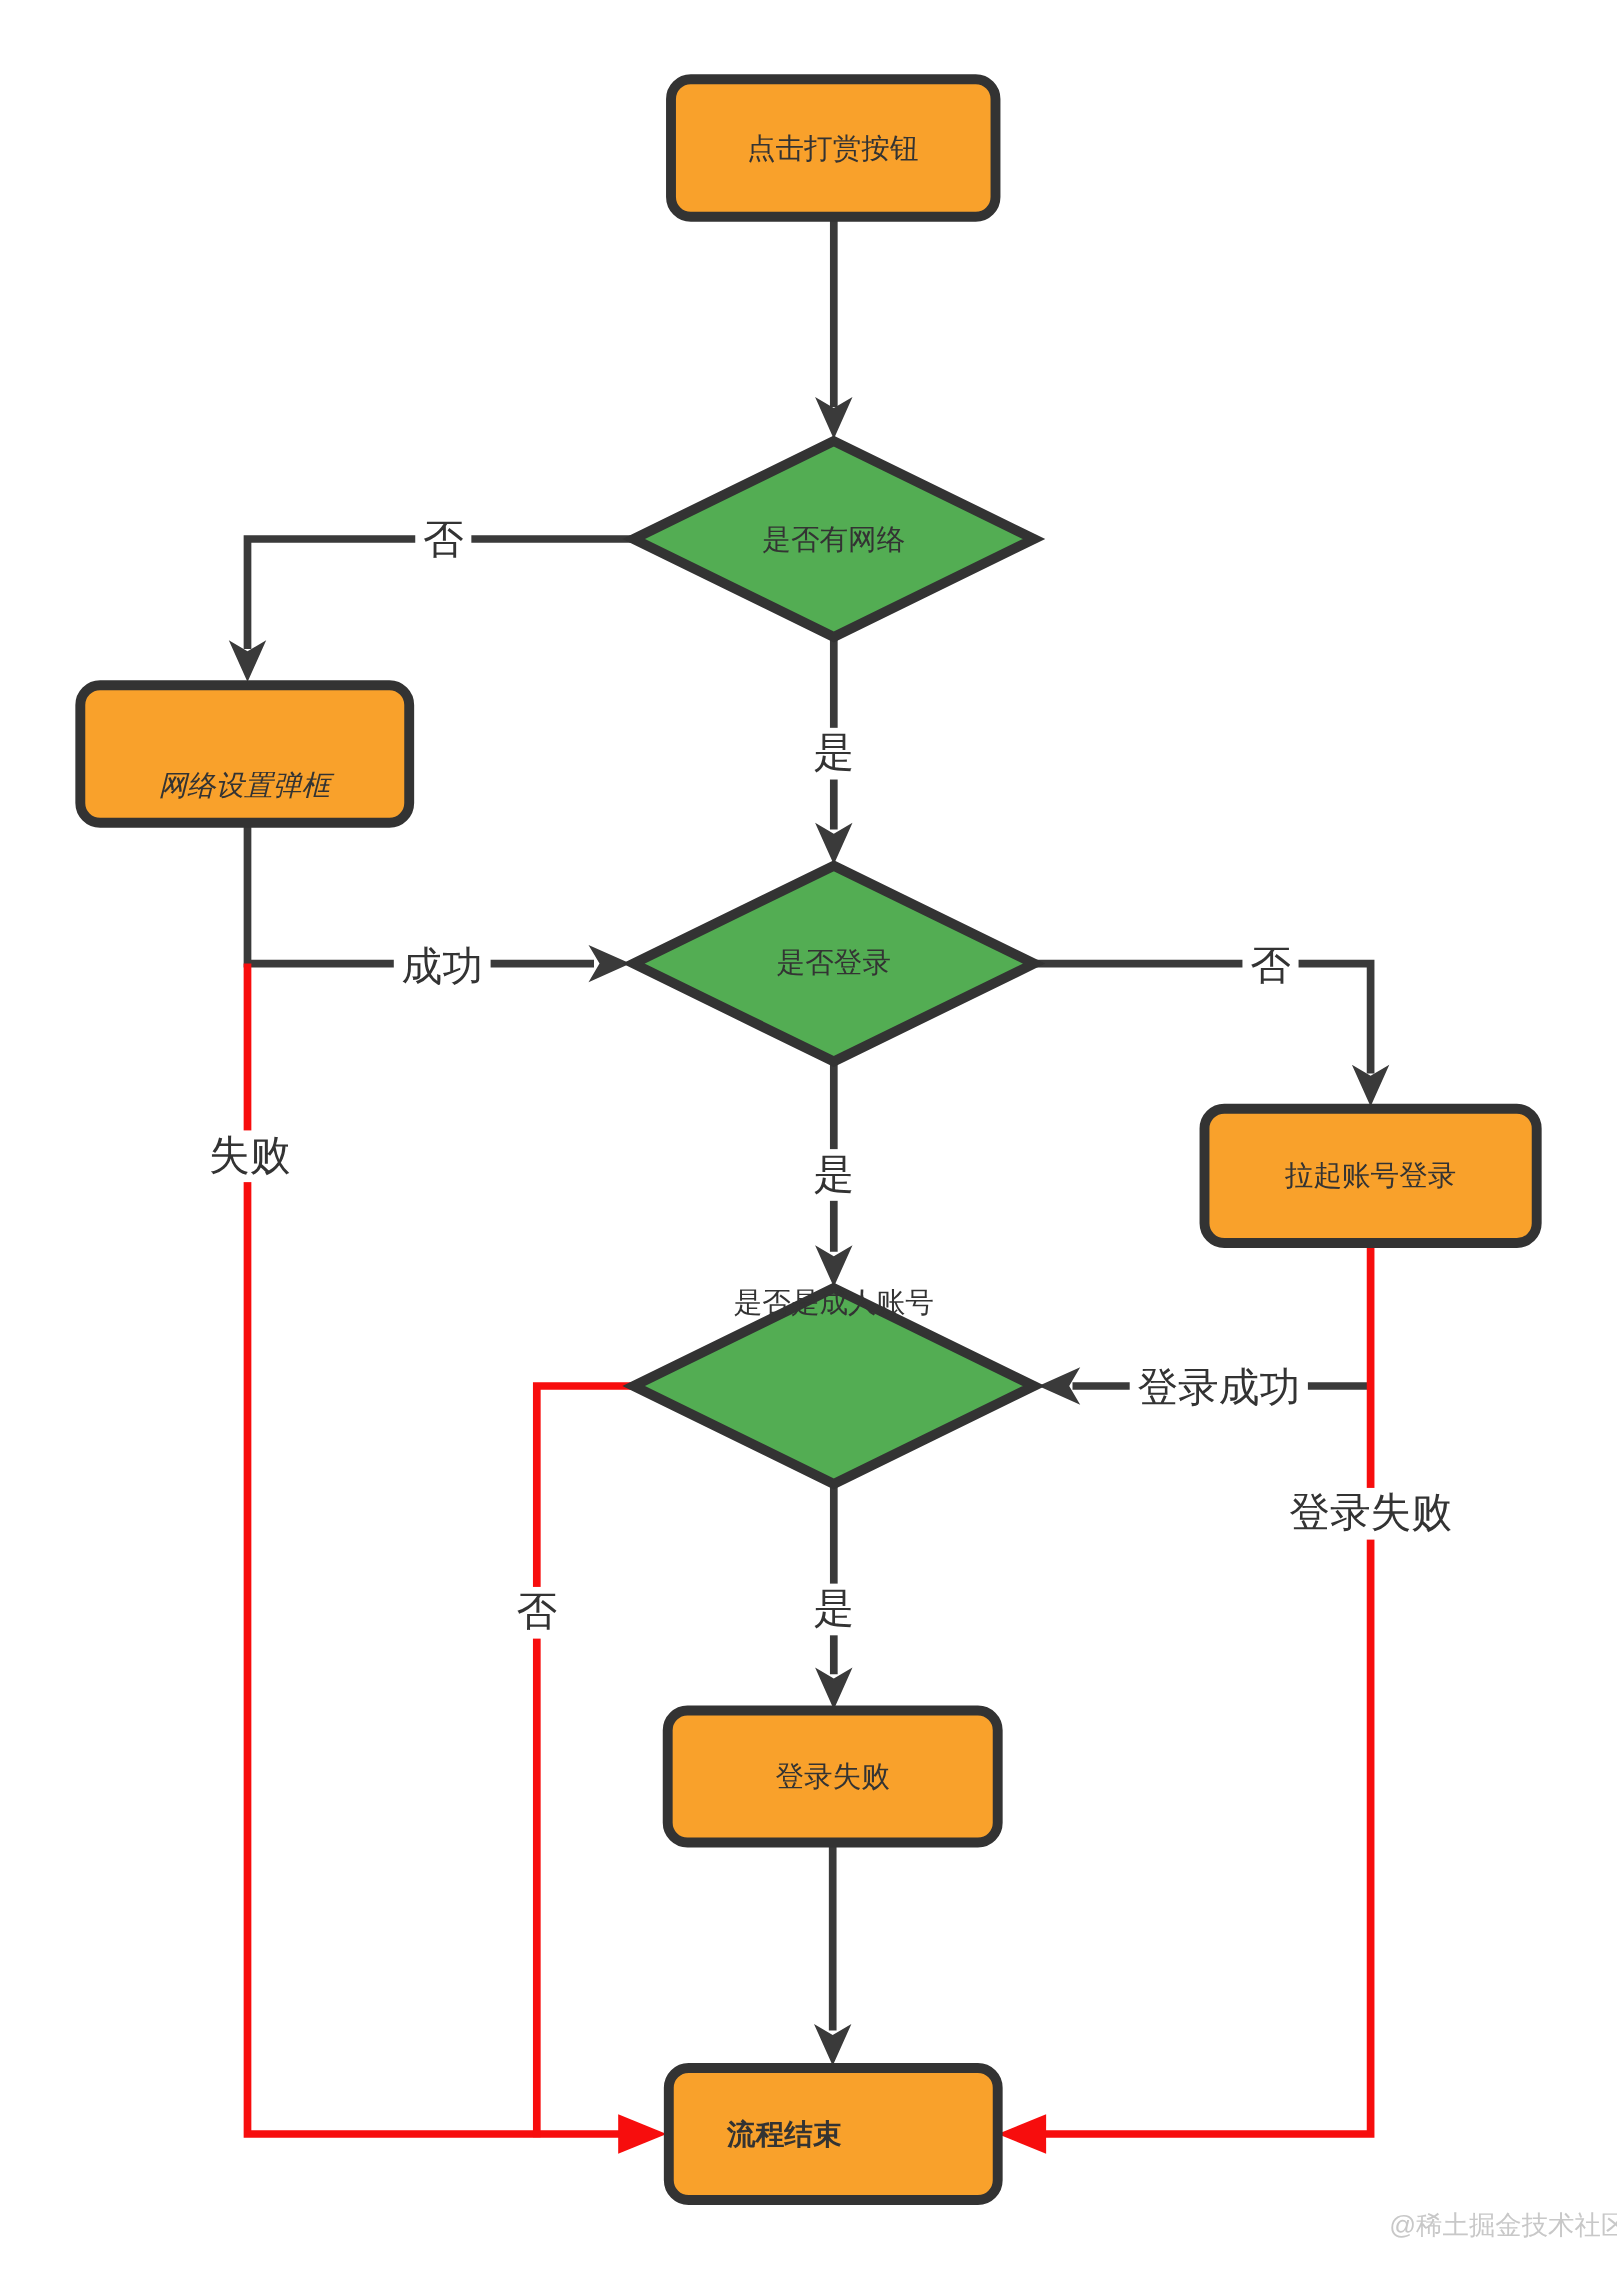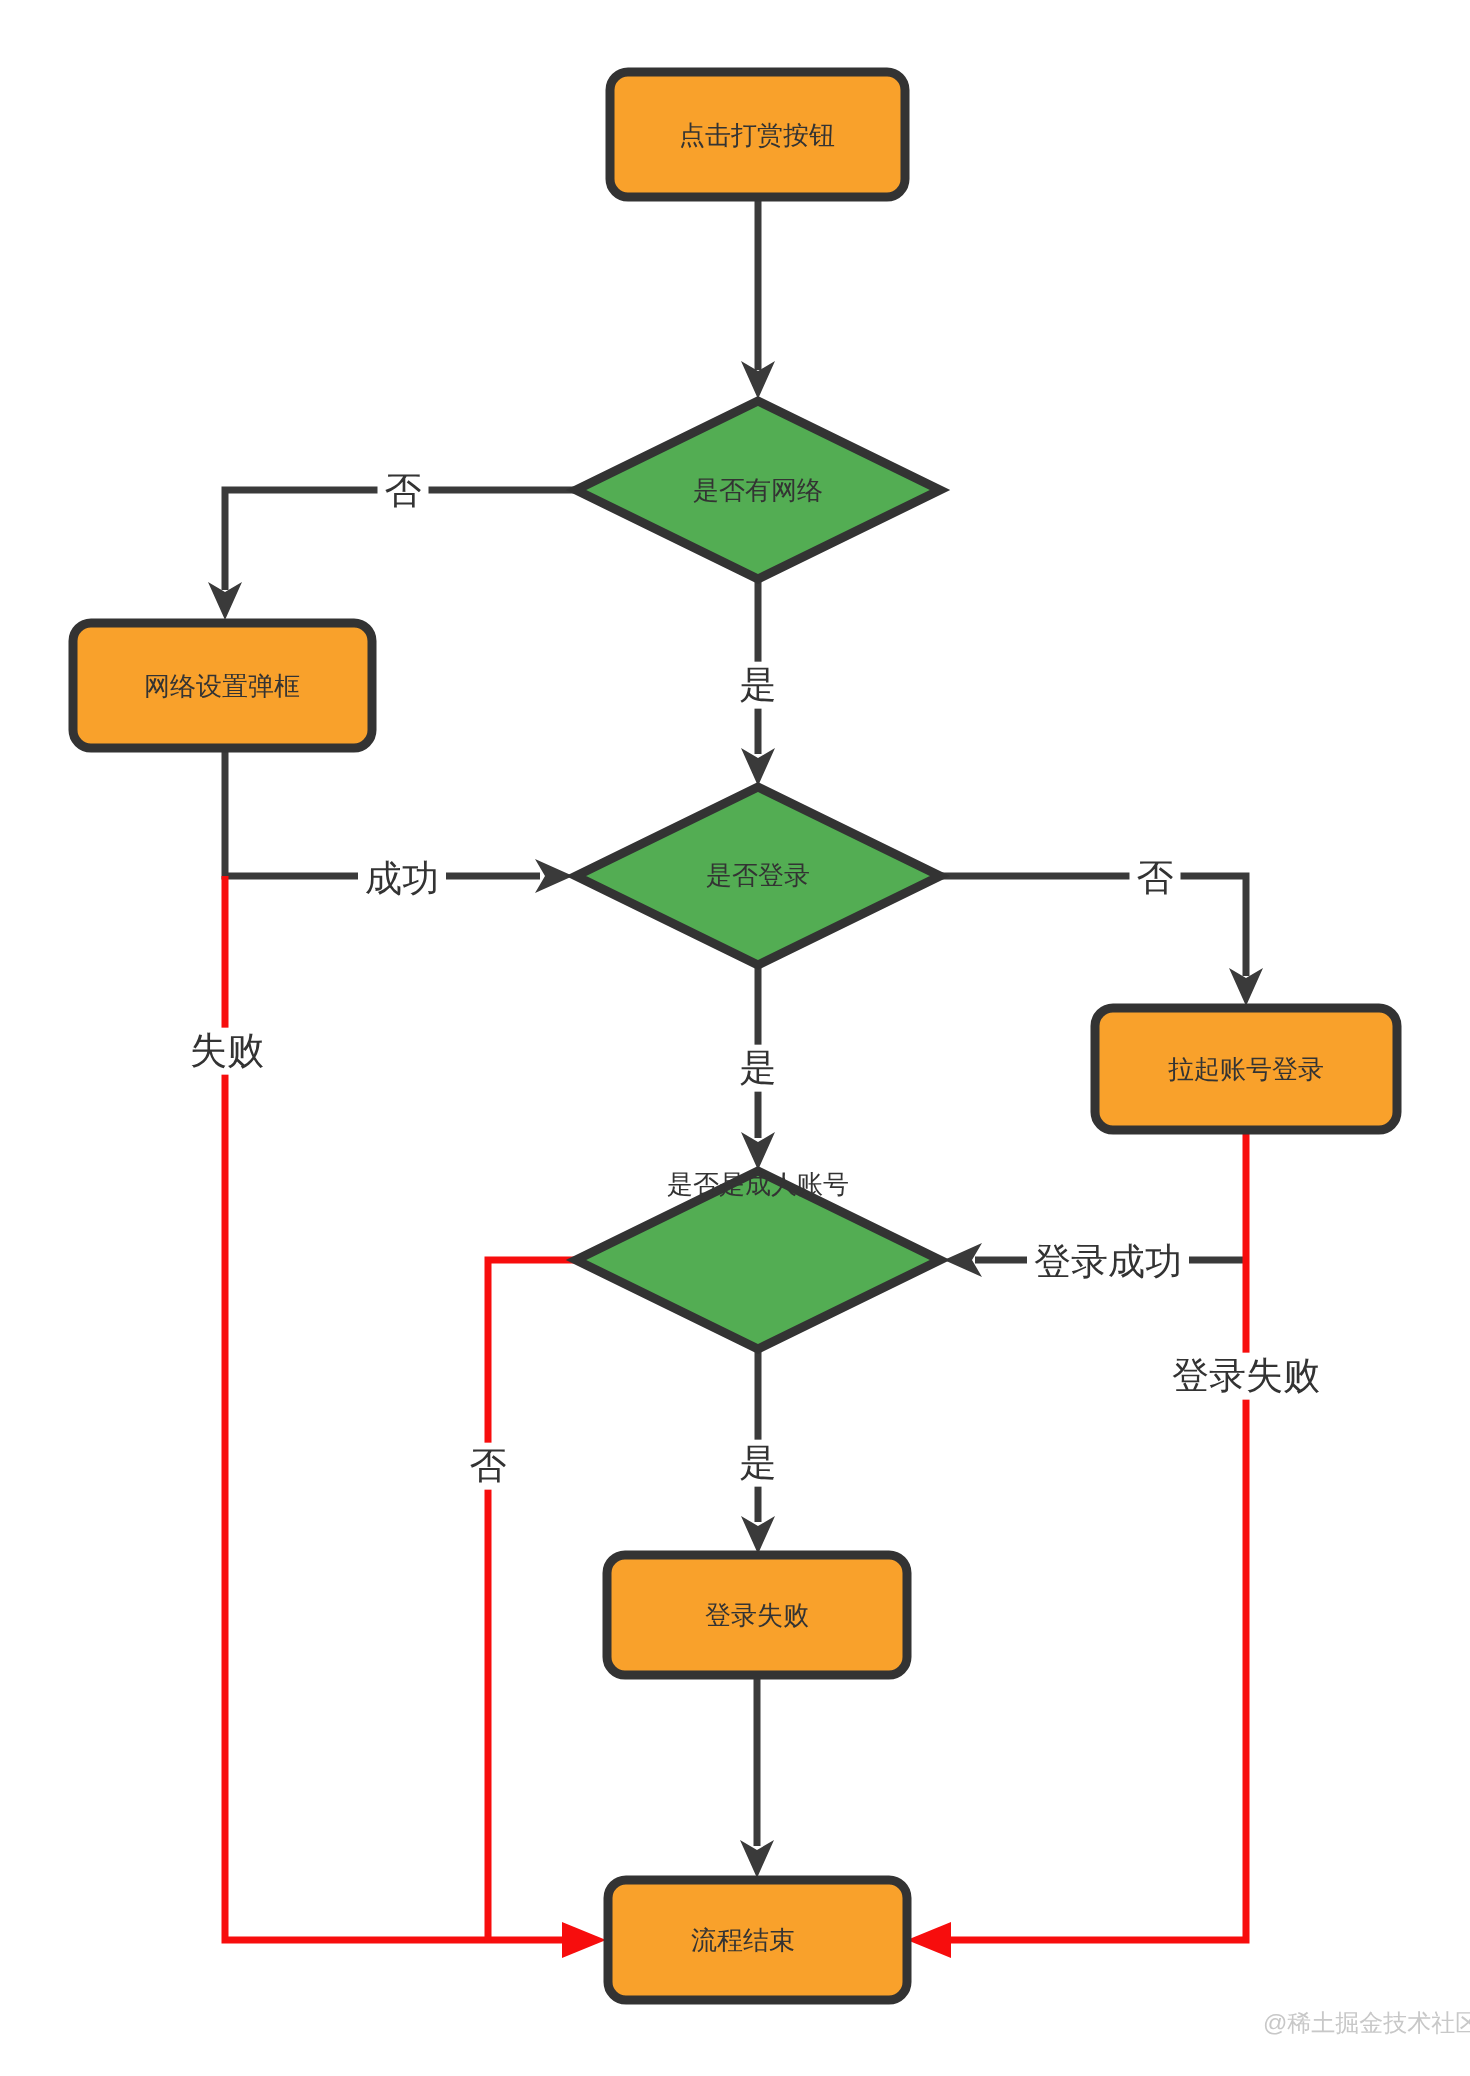--- a/index.html
+++ b/index.html
@@ -123,26 +123,26 @@
       <polygon class="shape-diamond" points="758,787 940,876 758,965 576,876"></polygon>
       <rect class="shape-box" x="1095" y="1008" width="302" height="122" rx="18"></rect>
       <polygon class="shape-diamond" points="758,1171 940,1260 758,1349 576,1260"></polygon>
       <rect class="shape-box" x="607" y="1555" width="300" height="120" rx="18"></rect>
       <rect class="shape-box" x="608" y="1880" width="299" height="120" rx="18"></rect>
     </g>
   </svg>
 
   <div class="node-label" style="left:757px; top:135px;">点击打赏按钮</div>
   <div class="node-label" style="left:758px; top:490px;">是否有网络</div>
-  <div class="node-label" style="left:222px; top:686px;">网络设置弹框</div>
+  <div class="node-label" style="left:222px; top:714px;font-style:italic;">网络设置弹框</div>
   <div class="node-label" style="left:758px; top:876px;font-family:Liberation Serif, serif;">是否登录</div>
   <div class="node-label" style="left:1246px; top:1069px;">拉起账号登录</div>
   <div class="node-label" style="left:758px; top:1184px;">是否是成人账号</div>
   <div class="node-label" style="left:757px; top:1615px;">登录失败</div>
-  <div class="node-label" style="left:743px; top:1940px;">流程结束</div>
+  <div class="node-label" style="left:713px; top:1940px;font-weight:bold;">流程结束</div>
 
   <div class="edge-label" style="left:403px; top:491px;">否</div>
   <div class="edge-label" style="left:758px; top:685px;">是</div>
   <div class="edge-label" style="left:402px; top:879px;">成功</div>
   <div class="edge-label" style="left:227px; top:1051px;">失败</div>
   <div class="edge-label" style="left:1155px; top:878px;">否</div>
   <div class="edge-label" style="left:758px; top:1068px;">是</div>
   <div class="edge-label" style="left:1108px; top:1262px;">登录成功</div>
   <div class="edge-label" style="left:1246px; top:1376px;">登录失败</div>
   <div class="edge-label" style="left:488px; top:1466px;">否</div>

